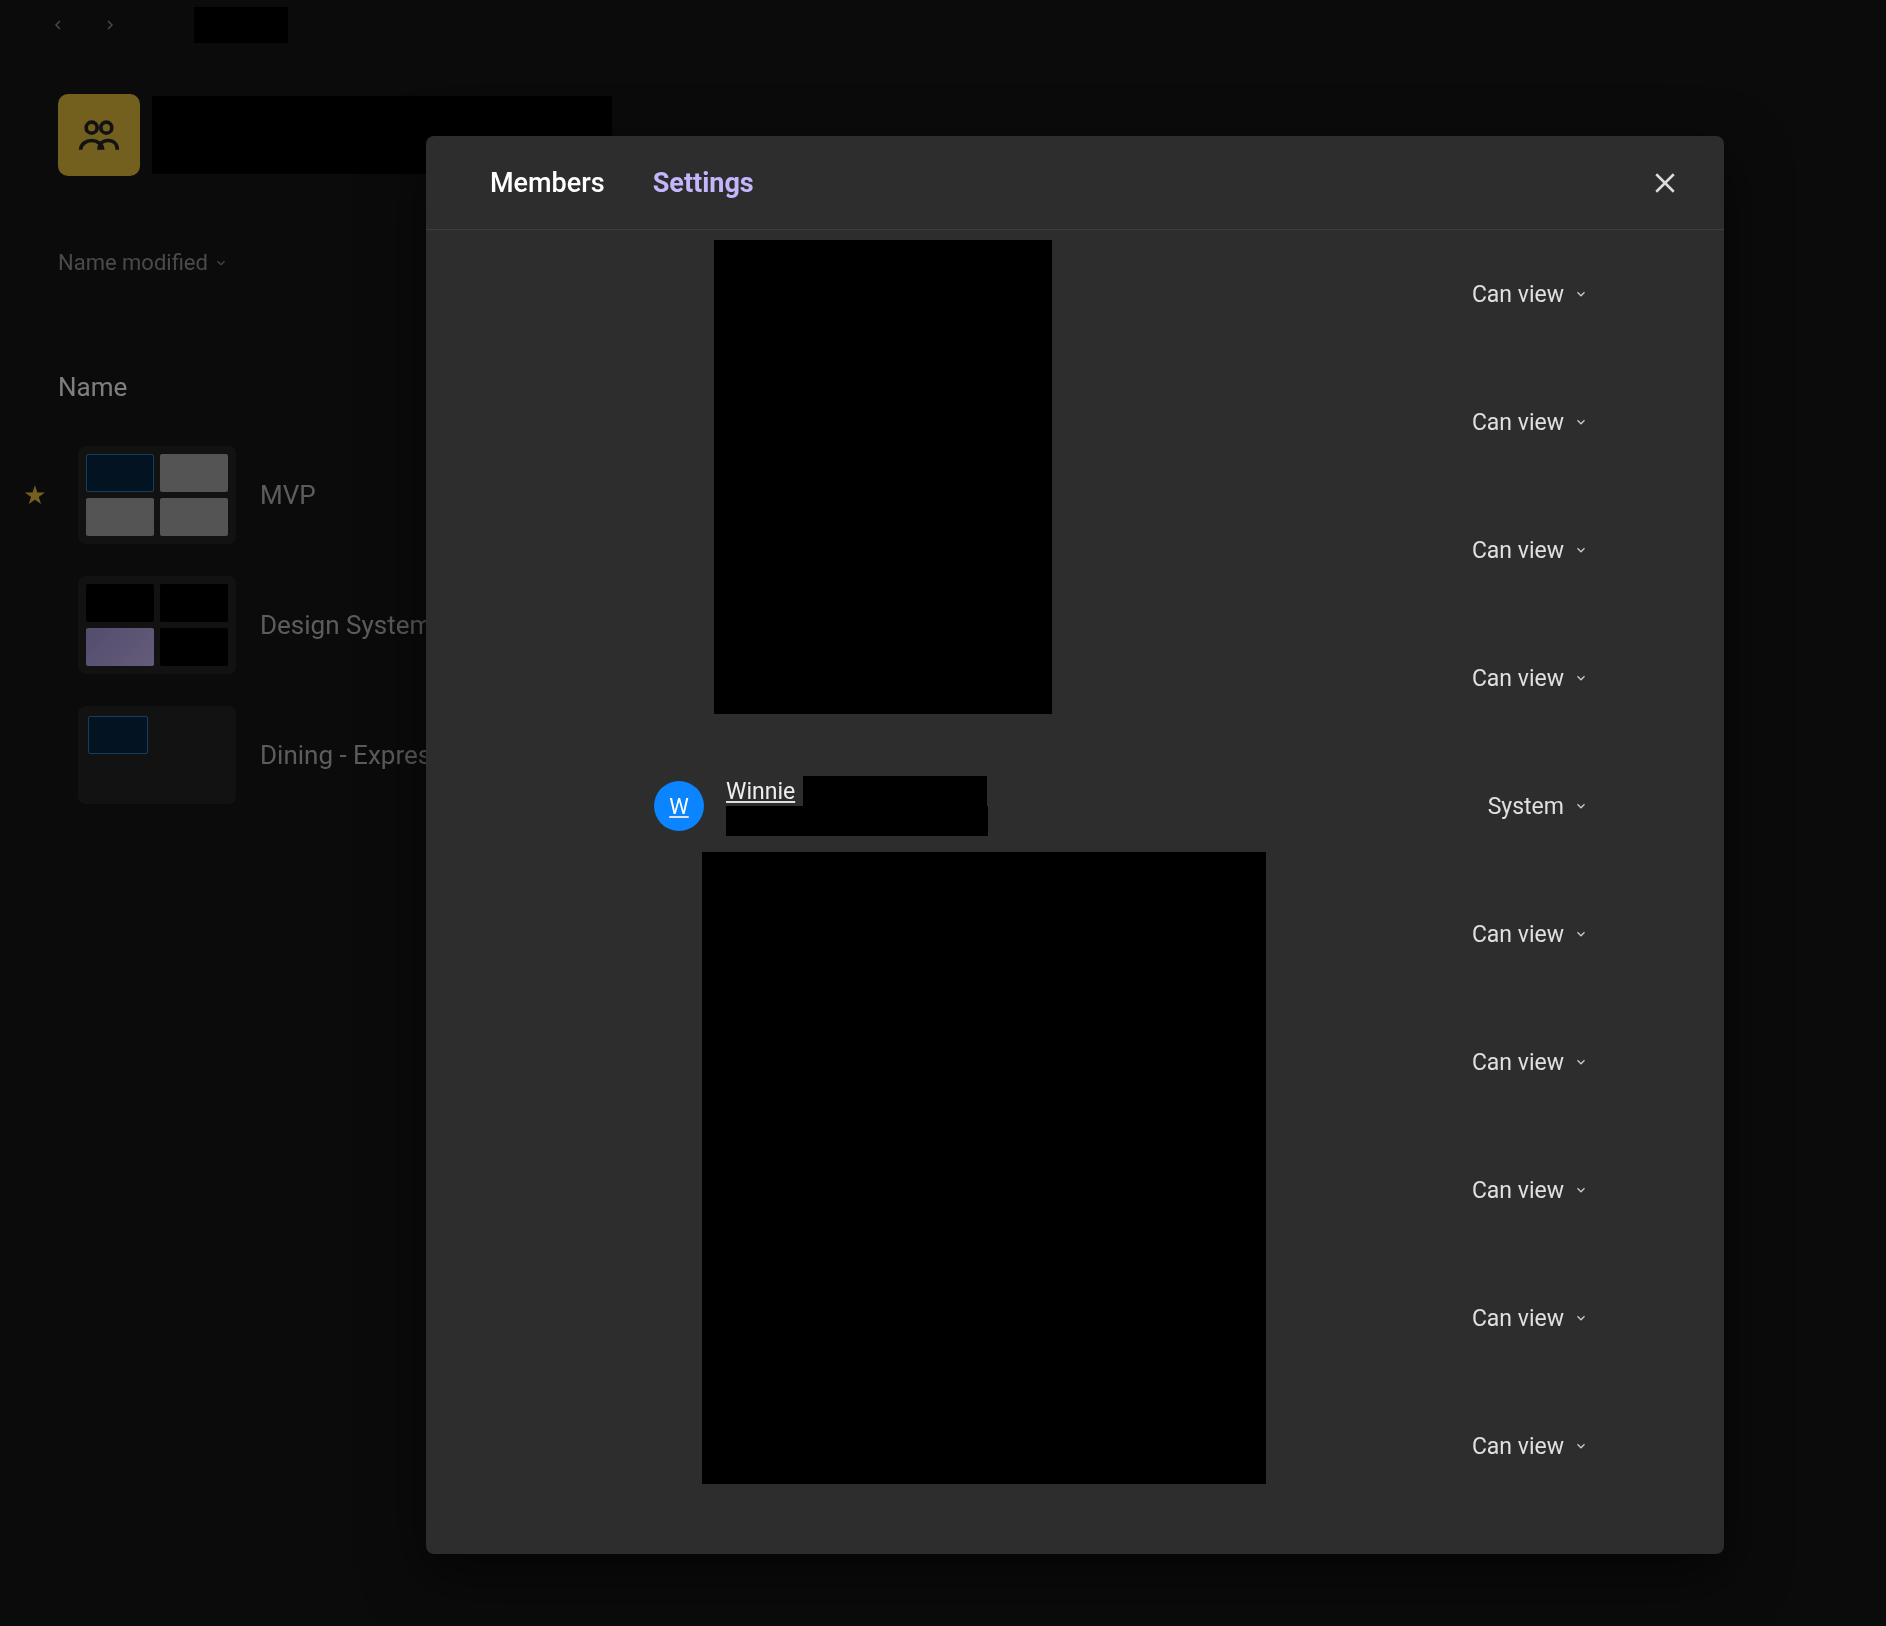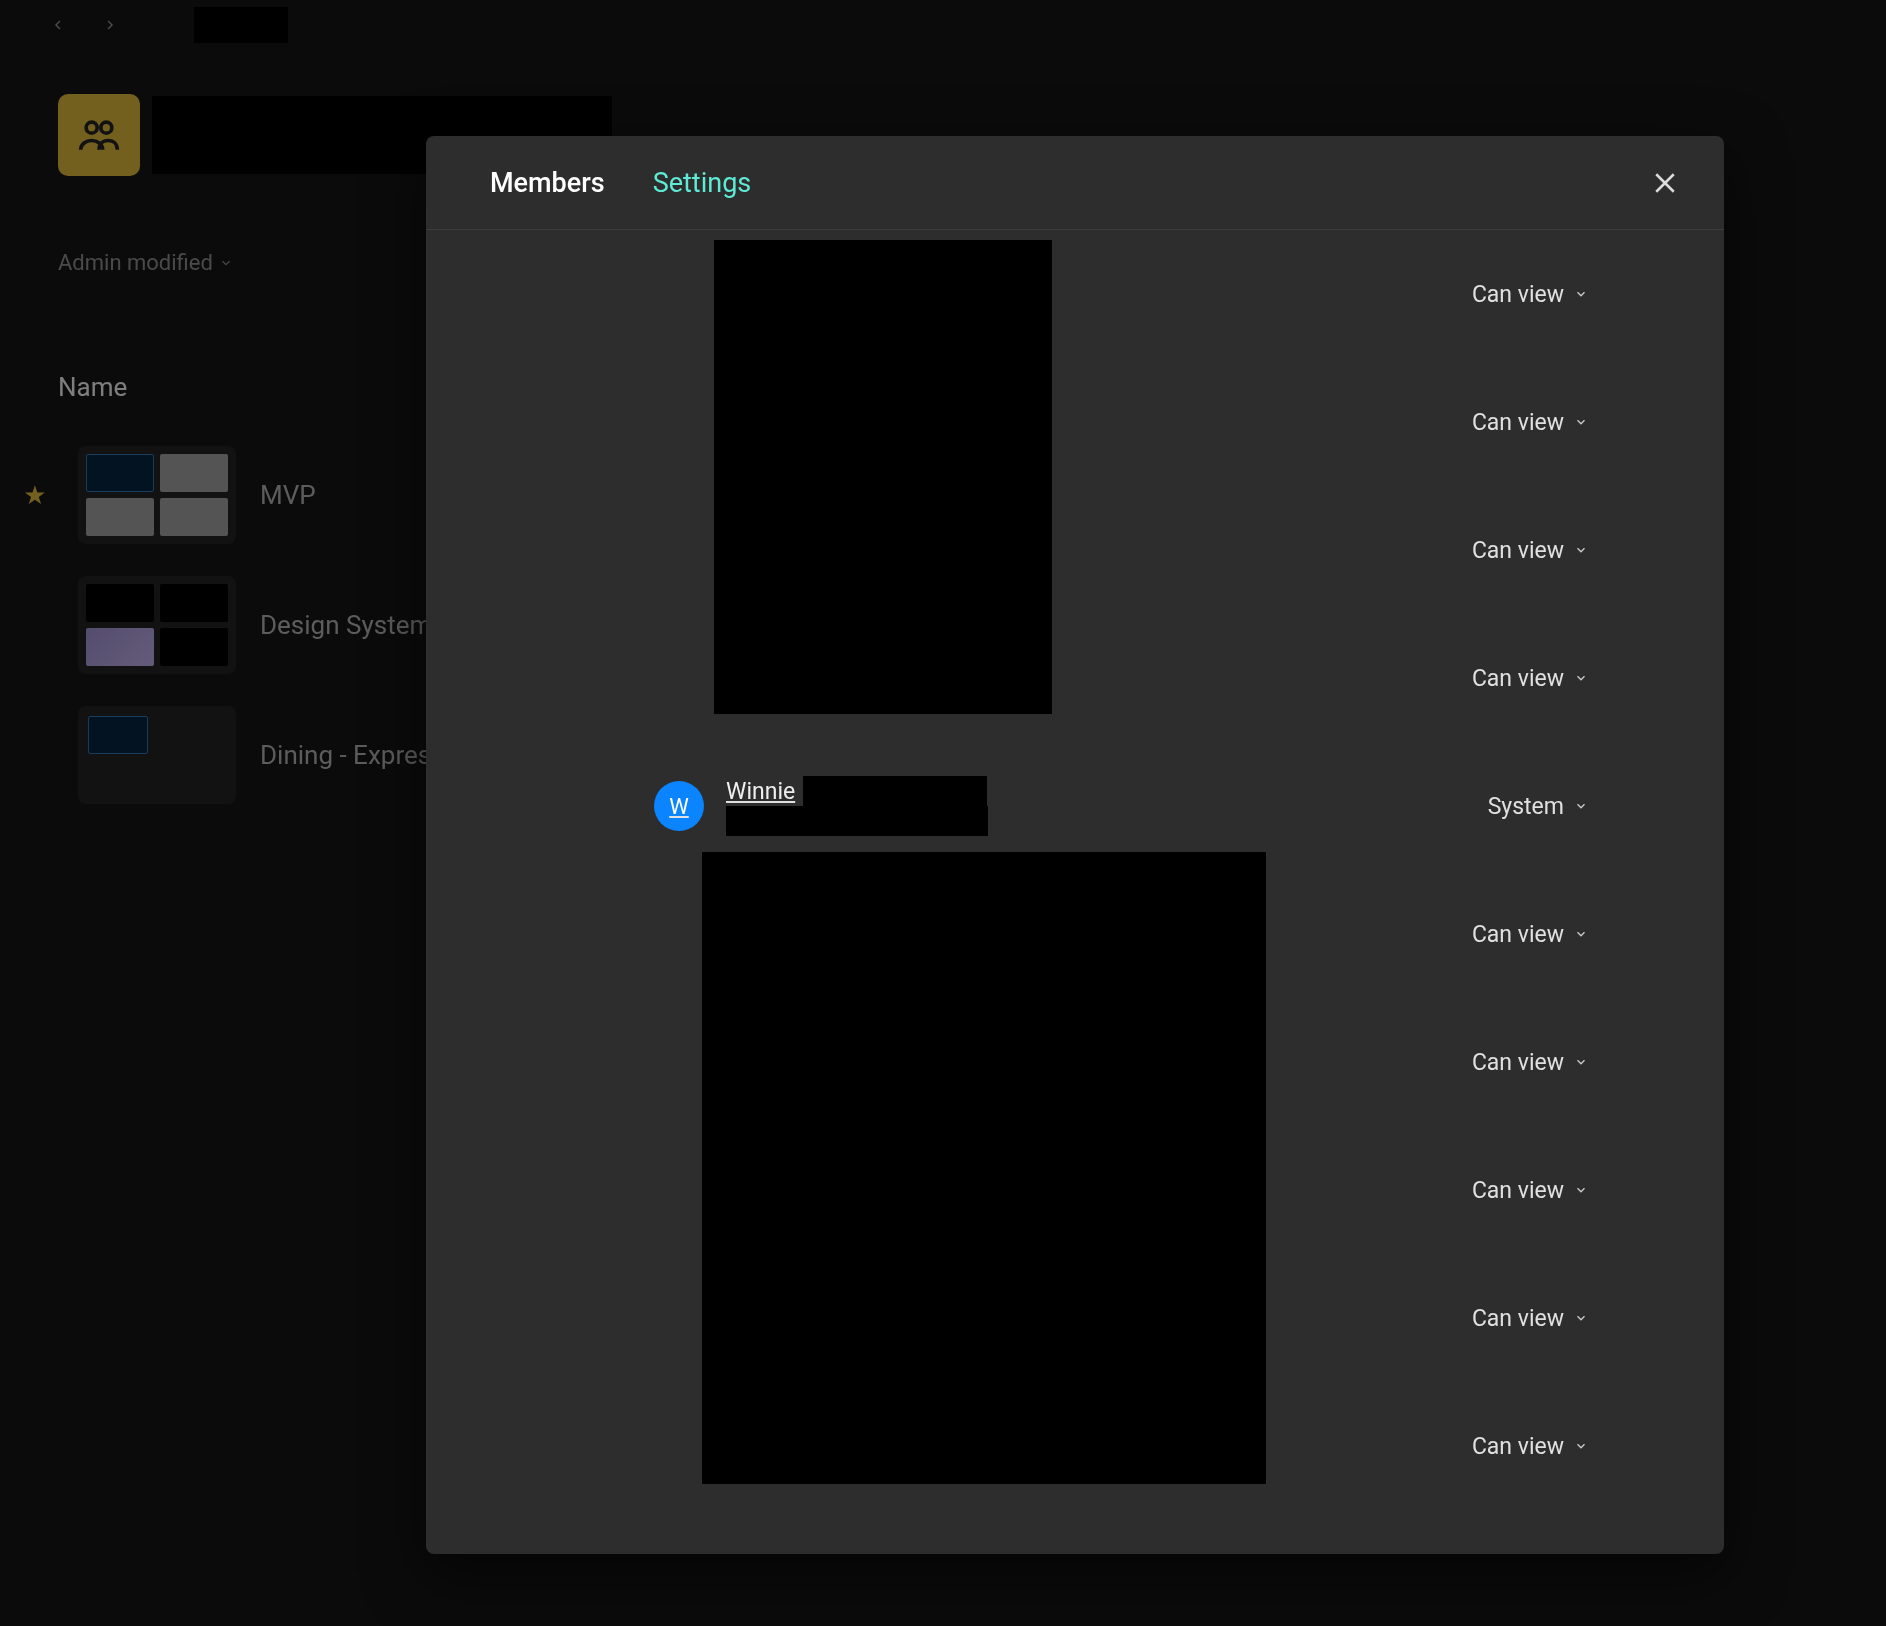--- a/index.html
+++ b/index.html
@@ -33,21 +33,21 @@
   .thumb.single { display:block; padding:10px; }
   .thumb.single .inner { width:60px; height:38px; background:#07243d; border:1px solid #2d6fa8; border-radius:2px;}
   .file-name { font-size: 26px; color: #a8a8a8; }
 
   
   .scrim { position: absolute; inset: 0; background: rgba(0,0,0,0.45); }
 
   
   .modal { position: absolute; top: 136px; left: 426px; width: 1298px; height: 1418px; background: #2d2d2d; border-radius: 8px; box-shadow: 0 20px 60px rgba(0,0,0,0.6); display:flex; flex-direction:column; }
   .modal-tabs { height: 94px; border-bottom: 1px solid #3d3d3d; display: flex; align-items: center; padding: 0 64px; gap: 48px; position: relative; }
-  .tab { font-size: 27px; color: #5eead4; cursor: pointer; }
+  .tab { font-size: 27px; color: #c4b5fd; cursor: pointer; font-weight: bold; }
   .tab.active { color: #fff; font-weight: 500; }
   .close-btn { position: absolute; right: 44px; top: 32px; width: 30px; height: 30px; color: #ddd; cursor: pointer; }
   .close-btn svg { width: 100%; height: 100%; stroke: currentColor; stroke-width: 2; fill: none; }
 
   .modal-body { flex:1; overflow:hidden; padding: 0 60px 40px 60px; }
   .member-row { height: 128px; display: flex; align-items: center; position: relative; text-decoration: underline; }
   .avatar-slot { width: 56px; margin-left: 168px; }
   .avatar { width: 50px; height: 50px; border-radius: 50%; background: #0a84ff; color: #fff; display:flex; align-items:center; justify-content:center; font-size: 22px; }
   .member-info { margin-left: 16px; display:flex; flex-direction:column; }
   .member-name { color: #eee; font-size: 23px; display:flex; align-items:center; gap:8px;}
@@ -82,21 +82,21 @@
       <circle cx="8" cy="8" r="3"></circle>
         <circle cx="16" cy="8" r="3"></circle>
       <path d="M2 20c0-3 3-5 6-5s6 2 6 5"></path>
         <path d="M12 20c0-3 2-5 5-5s5 2 5 5"></path>
     </svg>
   </div>
   <div class="redact-title"></div>
 </div>
 
 <div class="sort-row">
-  <span>Admin modified</span>
+  <span>Name modified</span>
   <svg viewBox="0 0 24 24">
       <polyline points="6 9 12 15 18 9"></polyline>
     </svg>
 </div>
 
 <div class="col-header">Name</div>
 
 <div class="file-list">
   <div class="file-row">
     <div class="star-slot">

